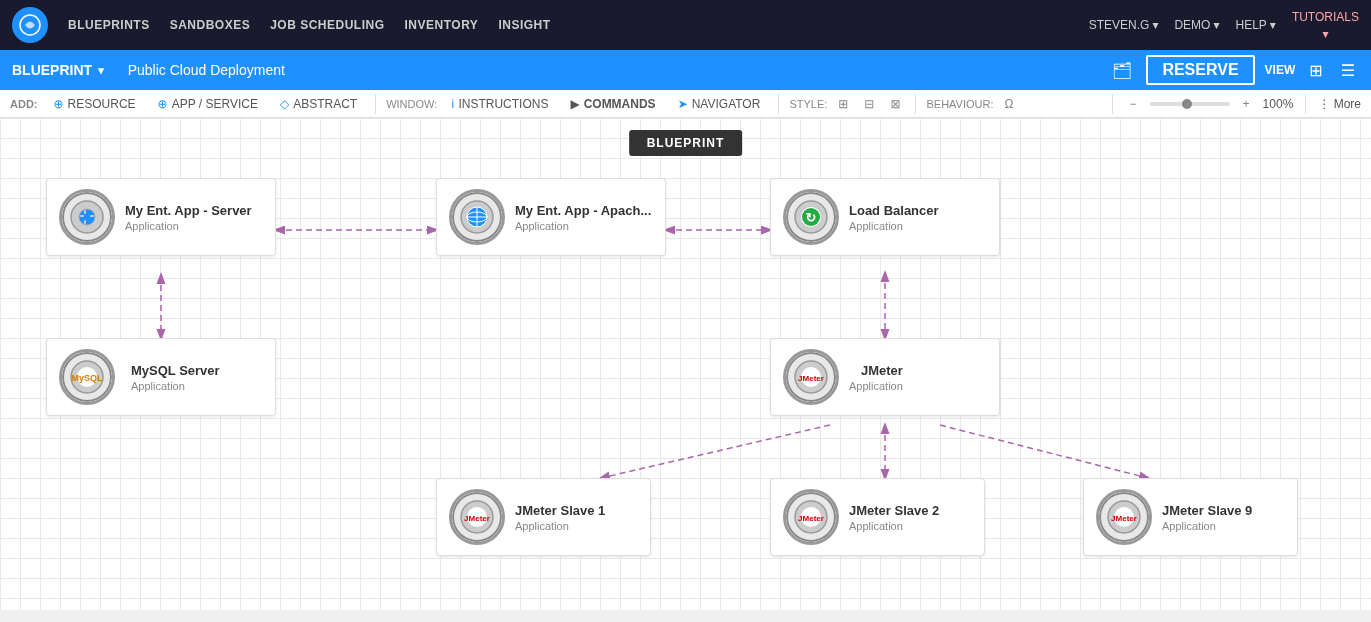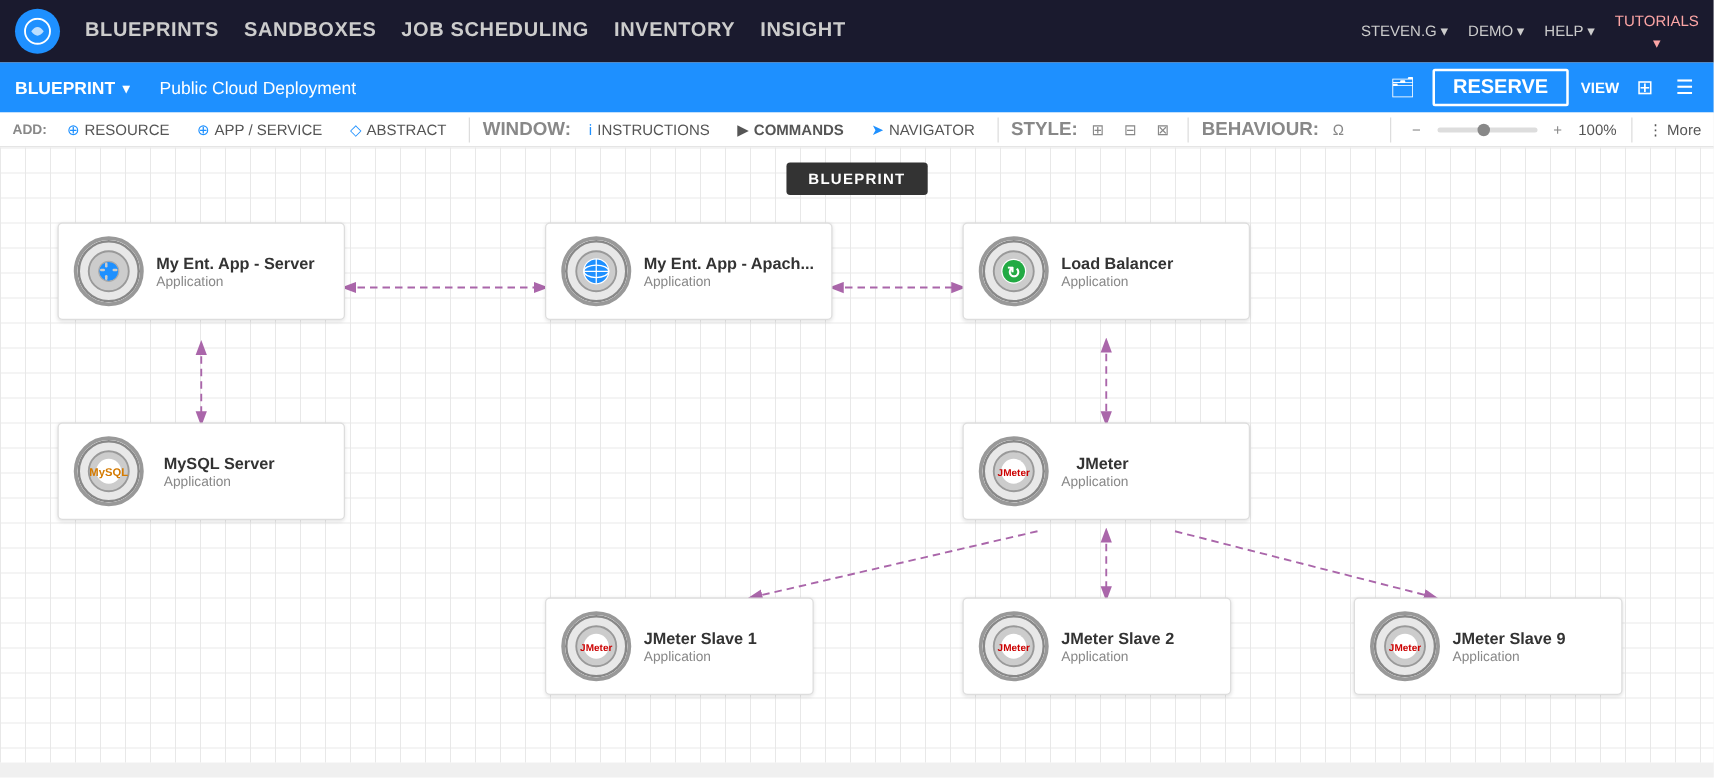--- a/index.html
+++ b/index.html
@@ -16,21 +16,21 @@
     }
     .logo-circle {
       width: 36px; height: 36px;
       border-radius: 50%;
       background: #1e90ff;
       display: flex; align-items: center; justify-content: center;
       color: white; font-weight: bold; font-size: 18px;
     }
     .nav-links { display: flex; gap: 20px; flex: 1; }
     .nav-link {
-      color: #ccc; font-size: 16px; font-weight: 600; letter-spacing: 0.5px;
+      color: #ccc; font-size: 12px; font-weight: 600; letter-spacing: 0.5px;
       cursor: pointer; text-transform: uppercase;
     }
     .nav-right { display: flex; align-items: center; gap: 16px; }
     .nav-right-item { color: #ccc; font-size: 12px; cursor: pointer; display: flex; align-items: center; gap: 3px; }
     .nav-right-item.orange { color: #fca5a5; flex-direction: column; }
 
     
     .blueprint-bar {
       background: #1e90ff;
       height: 40px;
@@ -67,21 +67,21 @@
       font-size: 12px;
     }
     .toolbar-label { color: #888; font-size: 11px; font-weight: 600; margin-right: 2px; }
     .toolbar-item {
       display: flex; align-items: center; gap: 4px;
       color: #555; cursor: pointer; padding: 3px 8px;
       border-radius: 3px;
     }
     .toolbar-divider { width: 1px; height: 20px; background: #ddd; margin: 0 4px; }
     .toolbar-item.active { color: #1e90ff; }
-    .window-label { color: #888; font-size: 15px; font-weight: 700; }
+    .window-label { color: #888; font-size: 11px; font-weight: 400; }
     .toolbar-right { margin-left: auto; display: flex; align-items: center; gap: 8px; }
     .style-btn { padding: 2px 5px; cursor: pointer; color: #888; }
     .zoom-slider { width: 80px; height: 4px; background: #ddd; border-radius: 2px; position: relative; cursor: pointer; }
     .zoom-handle { width: 10px; height: 10px; border-radius: 50%; background: #888; position: absolute; top: -3px; left: 40%; }
 
     
     .canvas {
       background: white;
       background-image:
         linear-gradient(to right, #e8e8e8 1px, transparent 1px),

